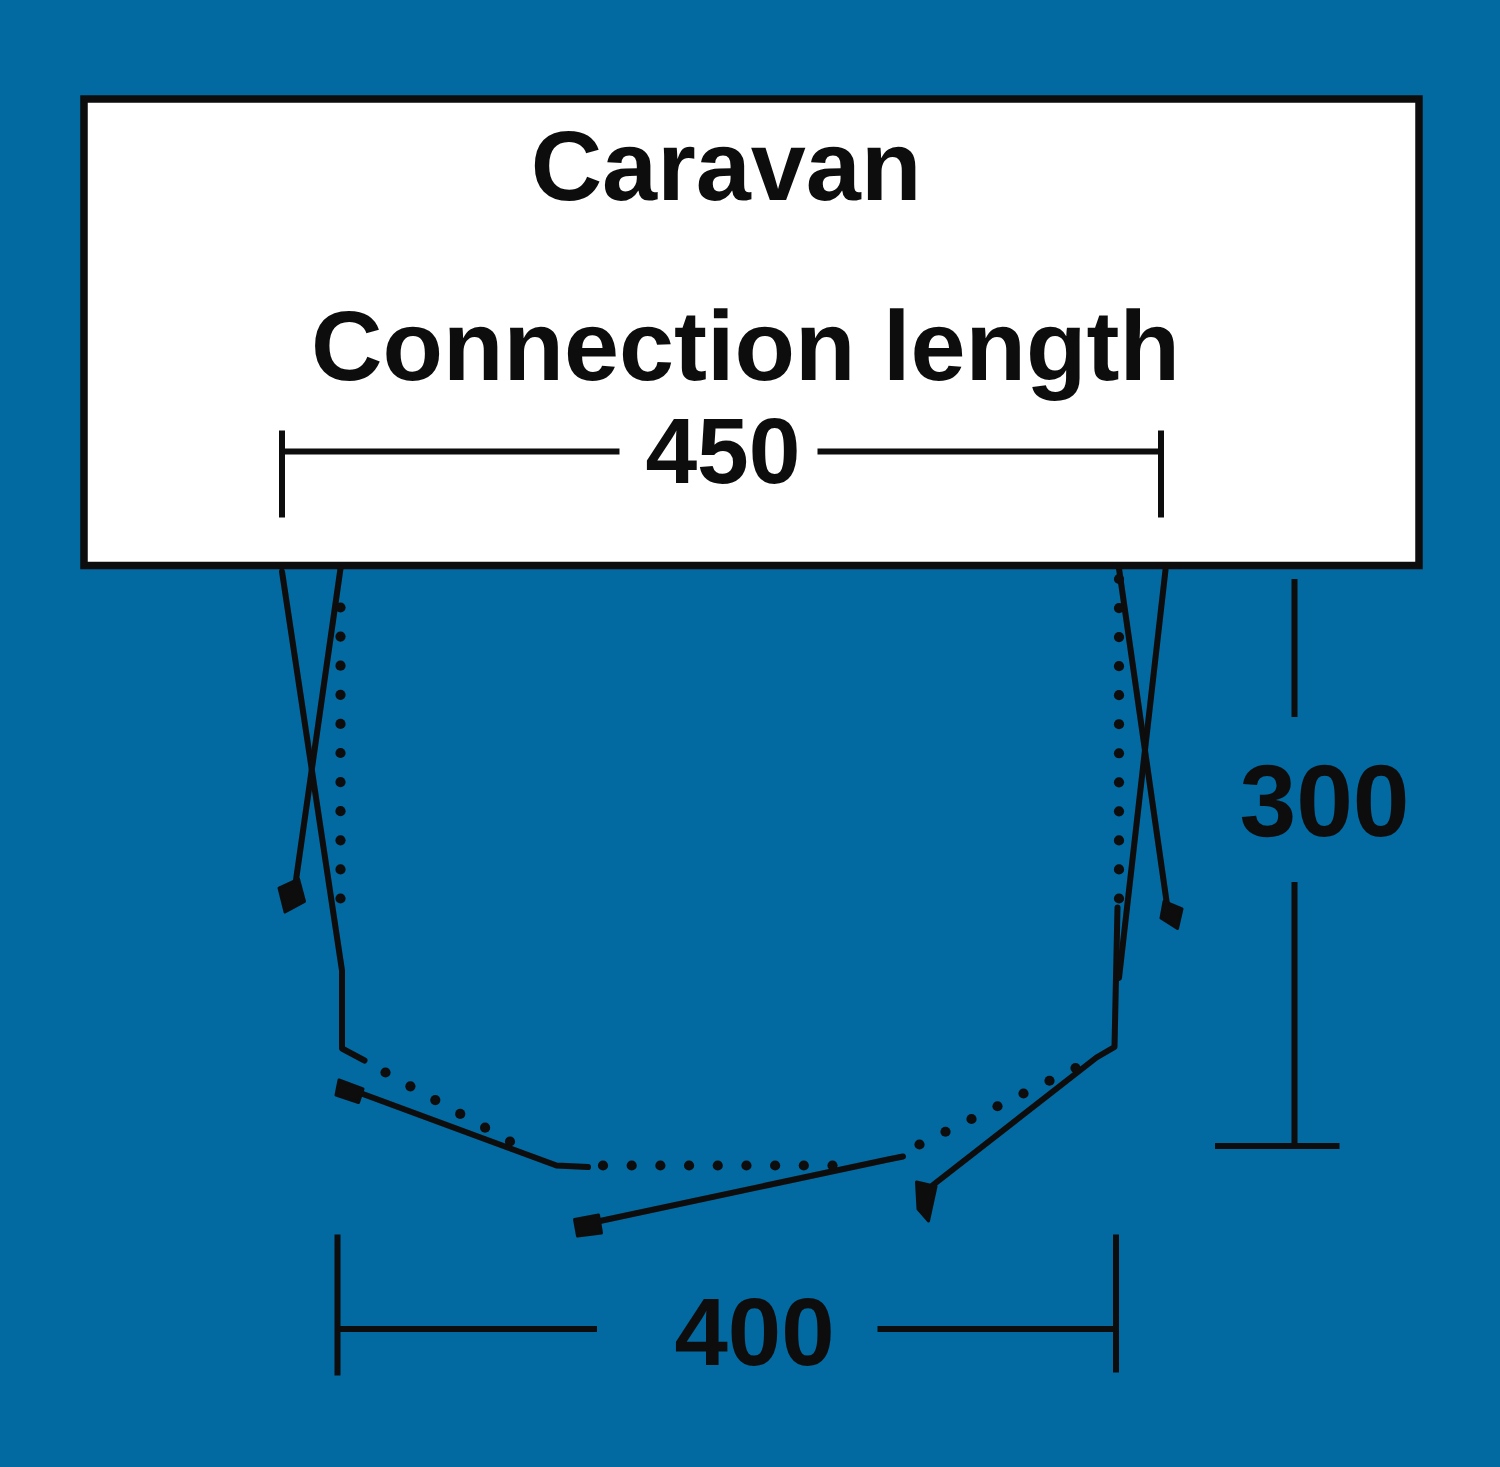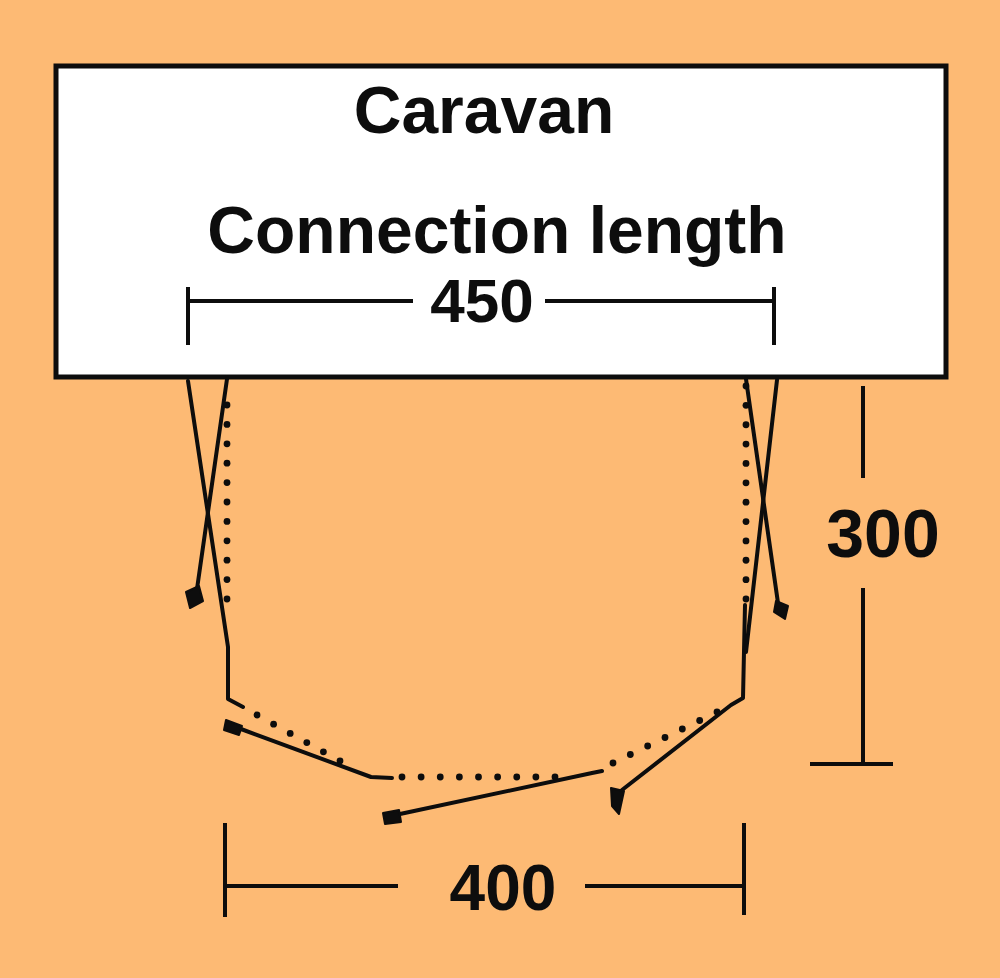--- a/index.html
+++ b/index.html
@@ -4,21 +4,21 @@
 <style>
   html, body {
     margin: 0;
     padding: 0;
     background: #ffffff;
   }
   .stage {
     position: relative;
     width: 1000px;
     height: 978px;
-    background: #fdba74;
+    background: #0369a1;
     overflow: hidden;
   }
   svg {
     display: block;
   }
   svg text {
     font-family: "Liberation Sans", sans-serif;
     font-weight: 700;
     fill: #0d0d0d;
   }

